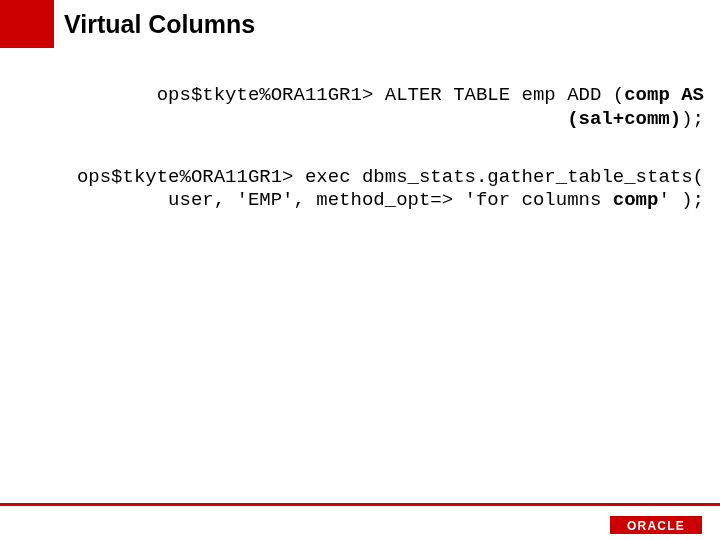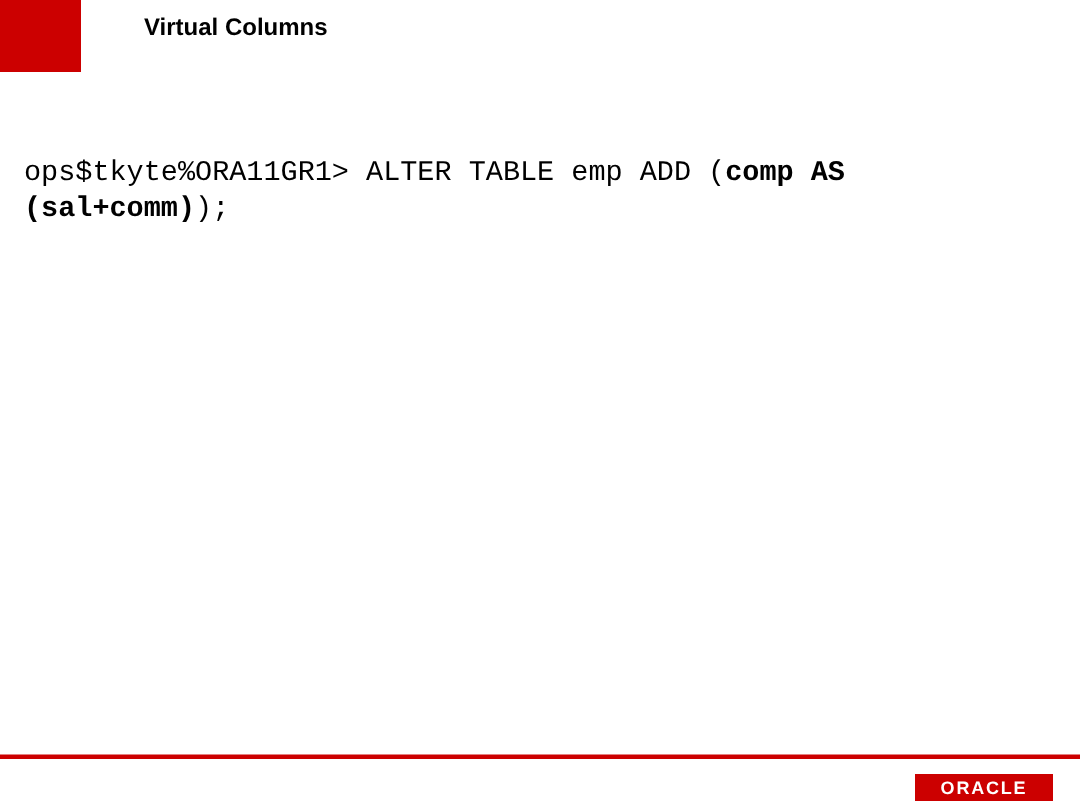--- a/index.html
+++ b/index.html
@@ -17,30 +17,30 @@
     left: 0;
     top: 0;
     width: 54px;
     height: 48px;
     background: #cc0000;
   }
   .title {
     position: absolute;
     left: 64px;
     top: 10px;
-    font-size: 16px;
+    font-size: 25px;
     font-weight: bold;
     color: #000;
-    margin-left: 32px;
   }
   .content {
     position: absolute;
     left: 16px;
     right: 16px;
-    top: 104px;
+    top: 84px;
+    text-align: right;
   }
   .code-block {
     font-family: "Courier New", Courier, monospace;
     font-size: 19px;
     line-height: 1.25;
     color: #000;
     margin-bottom: 16px;
     white-space: normal;
   }
   .code-block .bold { font-weight: bold; }
@@ -70,20 +70,23 @@
 
 <div class="title">Virtual Columns</div>
 
 <div class="content">
 
   <div class="code-block">
     <span>ops$tkyte%ORA11GR1&gt; ALTER TABLE emp ADD (</span><span class="bold">comp AS (sal+comm)</span><span>);</span>
   </div>
 
 
+  <div class="code-block" style="margin-top:34px;">
+    <span>ops$tkyte%ORA11GR1&gt; exec dbms_stats.gather_table_stats( user, 'EMP', method_opt=&gt; 'for columns </span><span class="bold">comp</span><span>' );</span>
+  </div>
 
 
 </div>
 
 <div class="footer-bar"></div>
 
 <div class="oracle-logo">
   <svg width="92" height="18" viewBox="0 0 92 18">
     <rect x="0" y="0" width="92" height="18" fill="#cc0000"></rect>
     <text x="46" y="13.5" text-anchor="middle" font-family="Arial, Helvetica, sans-serif" font-size="12" font-weight="bold" fill="#ffffff" letter-spacing="1.2">ORACLE</text>

